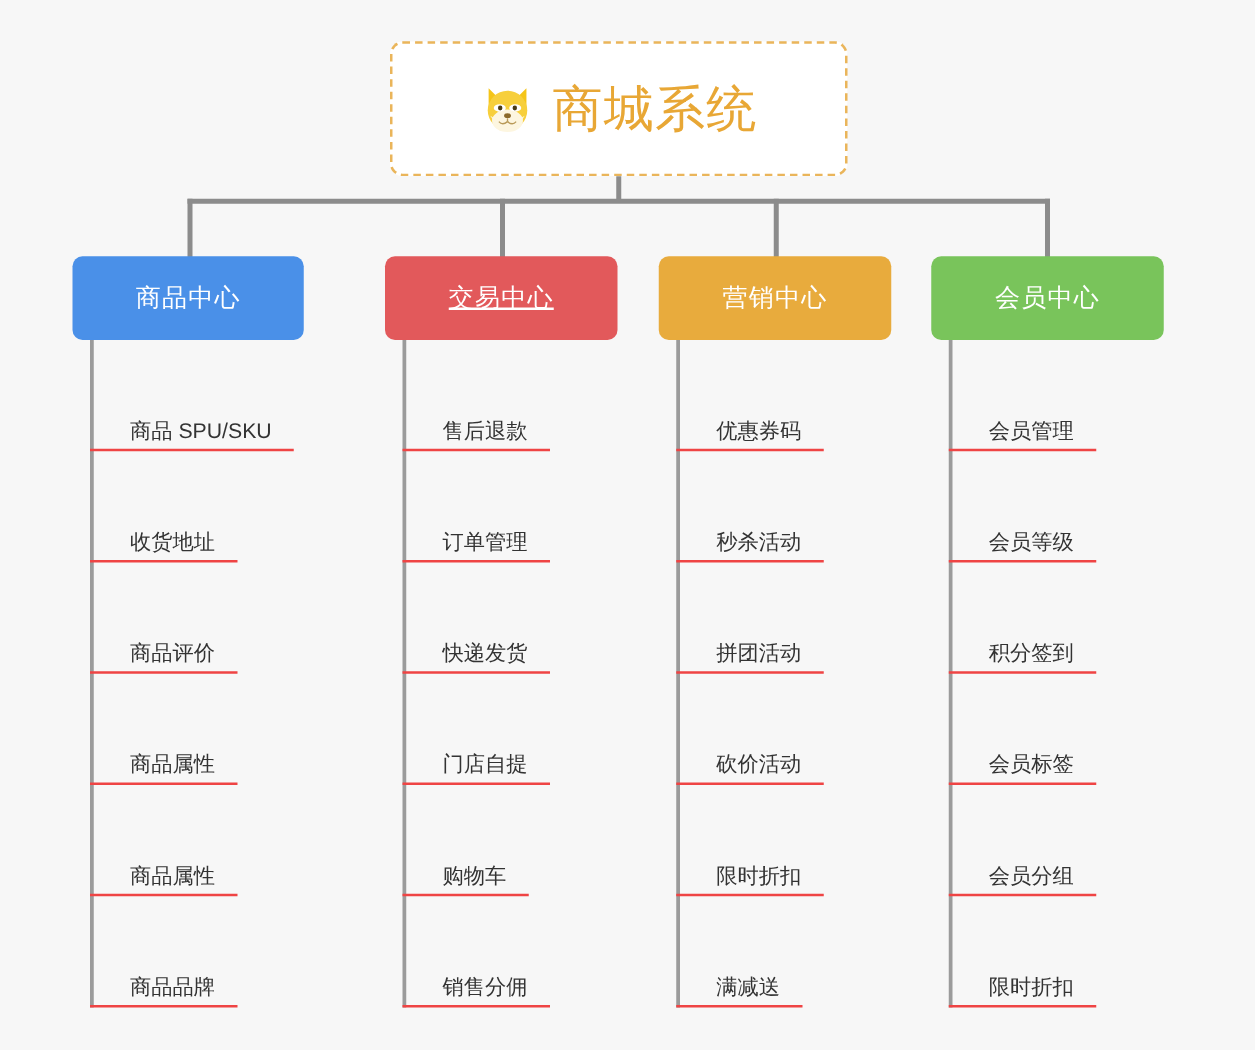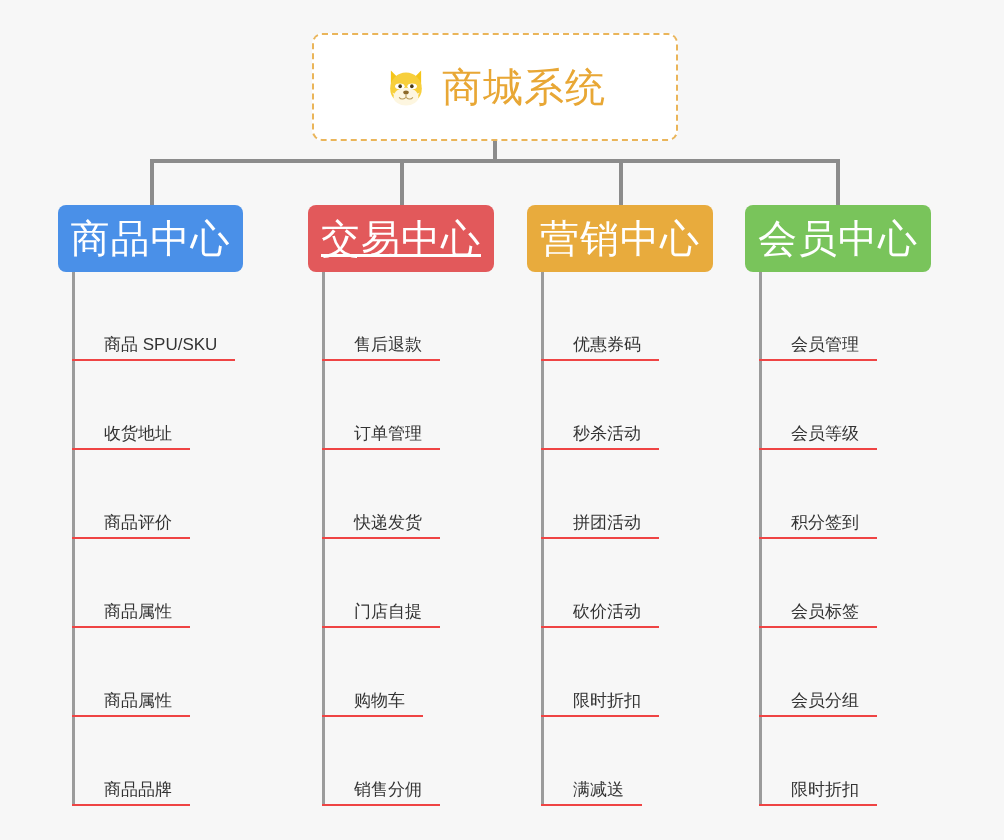--- a/index.html
+++ b/index.html
@@ -91,21 +91,21 @@
   .category.c2 { left: 527px; }
   .category.c3 { left: 745px; border-radius: 14px; }
 
   .cat-box {
     height: 67px;
     border-radius: 8px;
     display: flex;
     align-items: center;
     justify-content: center;
     color: #ffffff;
-    font-size: 39px;
+    font-size: 20px;
     letter-spacing: 1px;
     white-space: nowrap;
     box-sizing: border-box;
   }
   .category.c0 .cat-box { width: 185px; background: #4a90e8; }
   .category.c1 .cat-box { width: 186px; background: #e2595b; }
   .category.c2 .cat-box { width: 186px; background: #e8ab3d; }
   .category.c3 .cat-box { width: 186px; background: #79c45b; }
 
   

